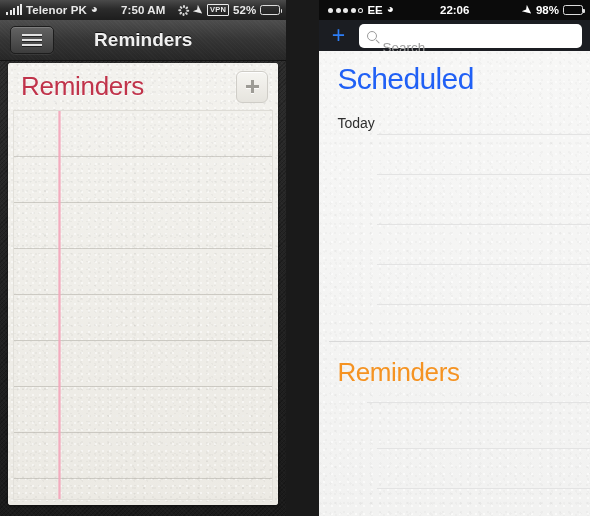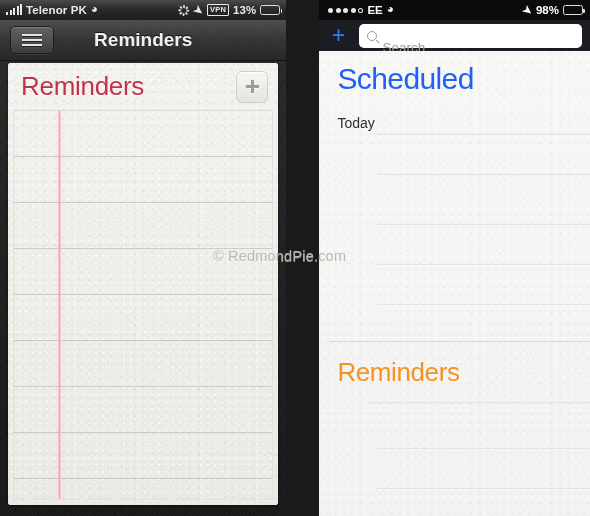--- a/index.html
+++ b/index.html
@@ -384,34 +384,35 @@
         <span class="signal-bars">
           <i></i>
             <i></i>
             <i></i>
             <i></i>
             <i></i>
         </span>
         <span>Telenor PK</span>
         <span class="wifi-ico">◕</span>
       </div>
+      <div class="sb-center">7:50 AM</div>
       <div class="sb-right">
         <span class="spinner">
           <i style="transform:rotate(0deg)"></i>
             <i style="transform:rotate(45deg)"></i>
           <i style="transform:rotate(90deg)"></i>
             <i style="transform:rotate(135deg)"></i>
           <i style="transform:rotate(180deg)"></i>
             <i style="transform:rotate(225deg)"></i>
           <i style="transform:rotate(270deg)"></i>
             <i style="transform:rotate(315deg)"></i>
         </span>
         <span class="loc-ico">➤</span>
         <span class="vpn-badge">VPN</span>
-        <span>13%</span>
+        <span>52%</span>
         <span class="battery">
           <span class="fill" style="width:28%"></span>
         </span>
       </div>
     </div>
 
     <div class="navbar">
       <div class="menu-btn">
         <i></i>
           <i></i>
@@ -443,20 +444,21 @@
         <span class="dots">
           <i></i>
             <i></i>
             <i></i>
             <i></i>
             <i class="hollow"></i>
         </span>
         <span>EE</span>
         <span class="wifi-ico">◕</span>
       </div>
+      <div class="sb-center">22:06</div>
       <div class="sb-right">
         <span class="loc-ico">➤</span>
         <span>98%</span>
         <span class="battery">
           <span class="fill" style="width:98%"></span>
         </span>
       </div>
     </div>
 
     <div class="searchbar-row">
@@ -489,14 +491,13 @@
         <span class="rem-title">Reminders</span>
       </div>
 
       <div class="rules7" style="left:48px; top:351px"></div>
       <div class="rules7" style="top:397px"></div>
       <div class="rules7" style="top:437px"></div>
 
     </div>
   </div>
 
-  <div class="watermark">© RedmondPie.com</div>
 </div>
 
 </body></html>

